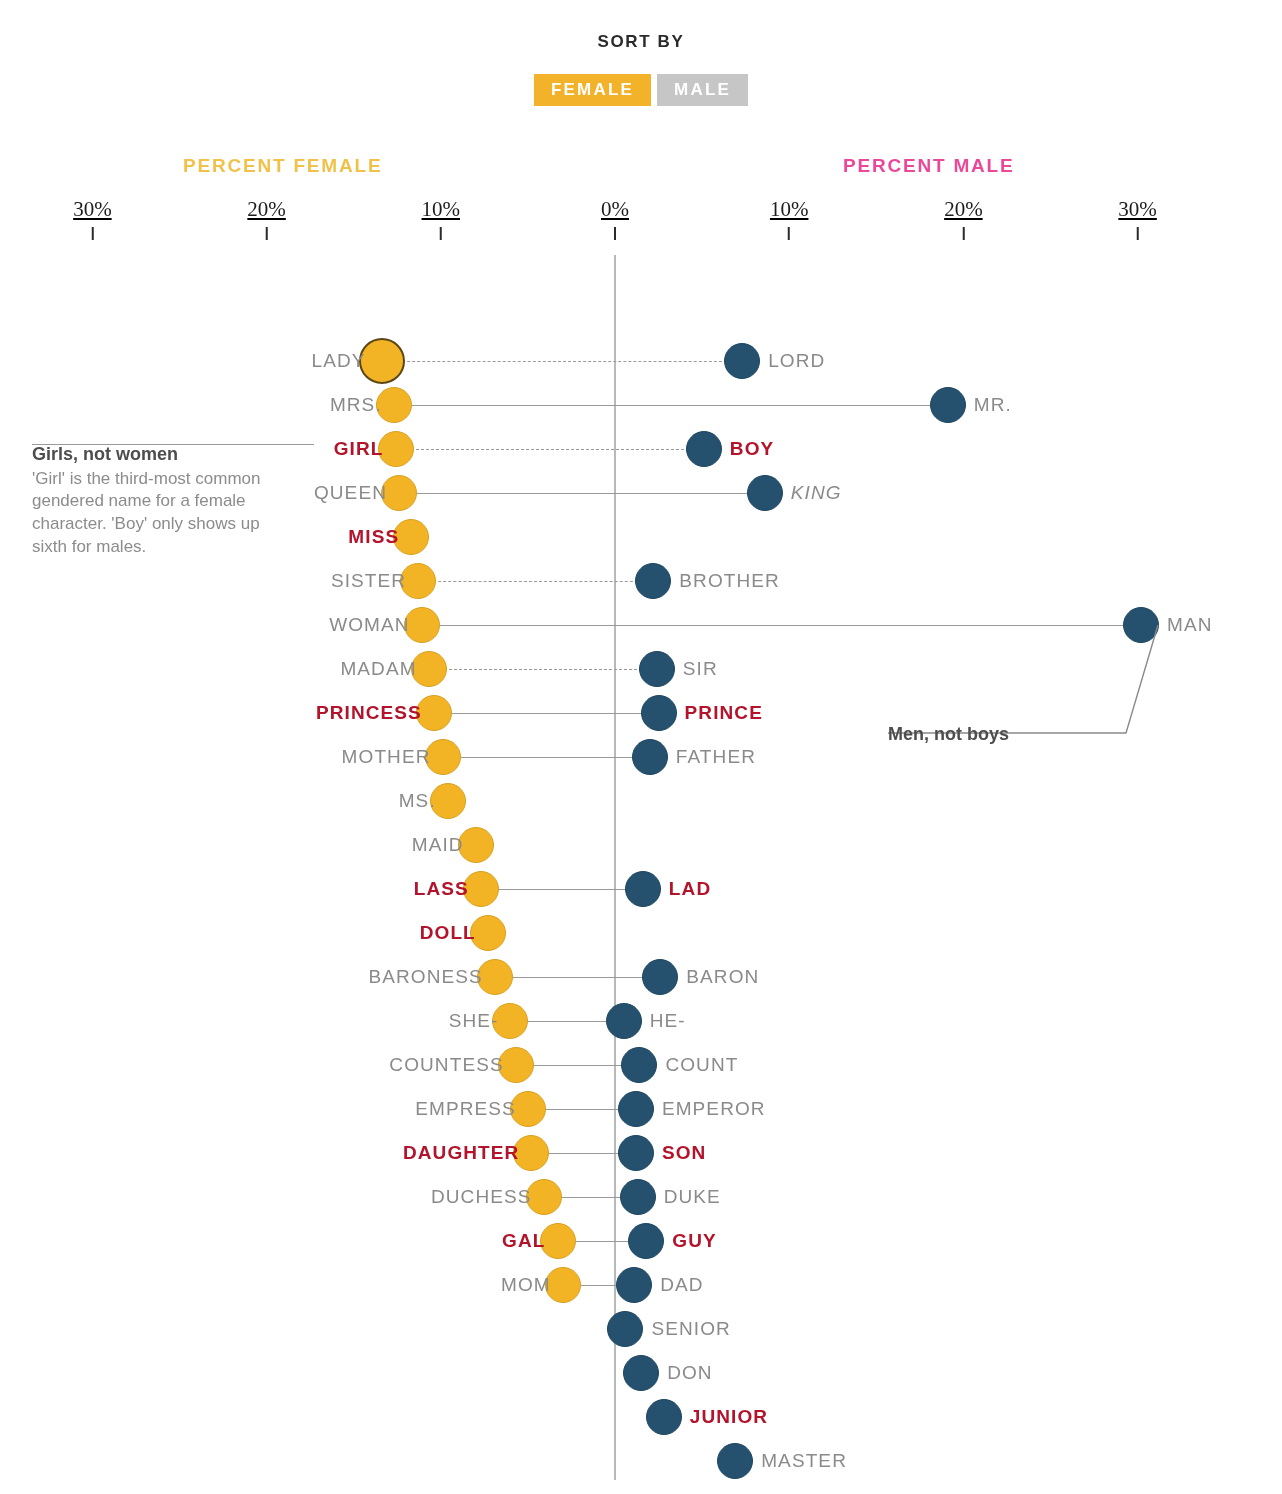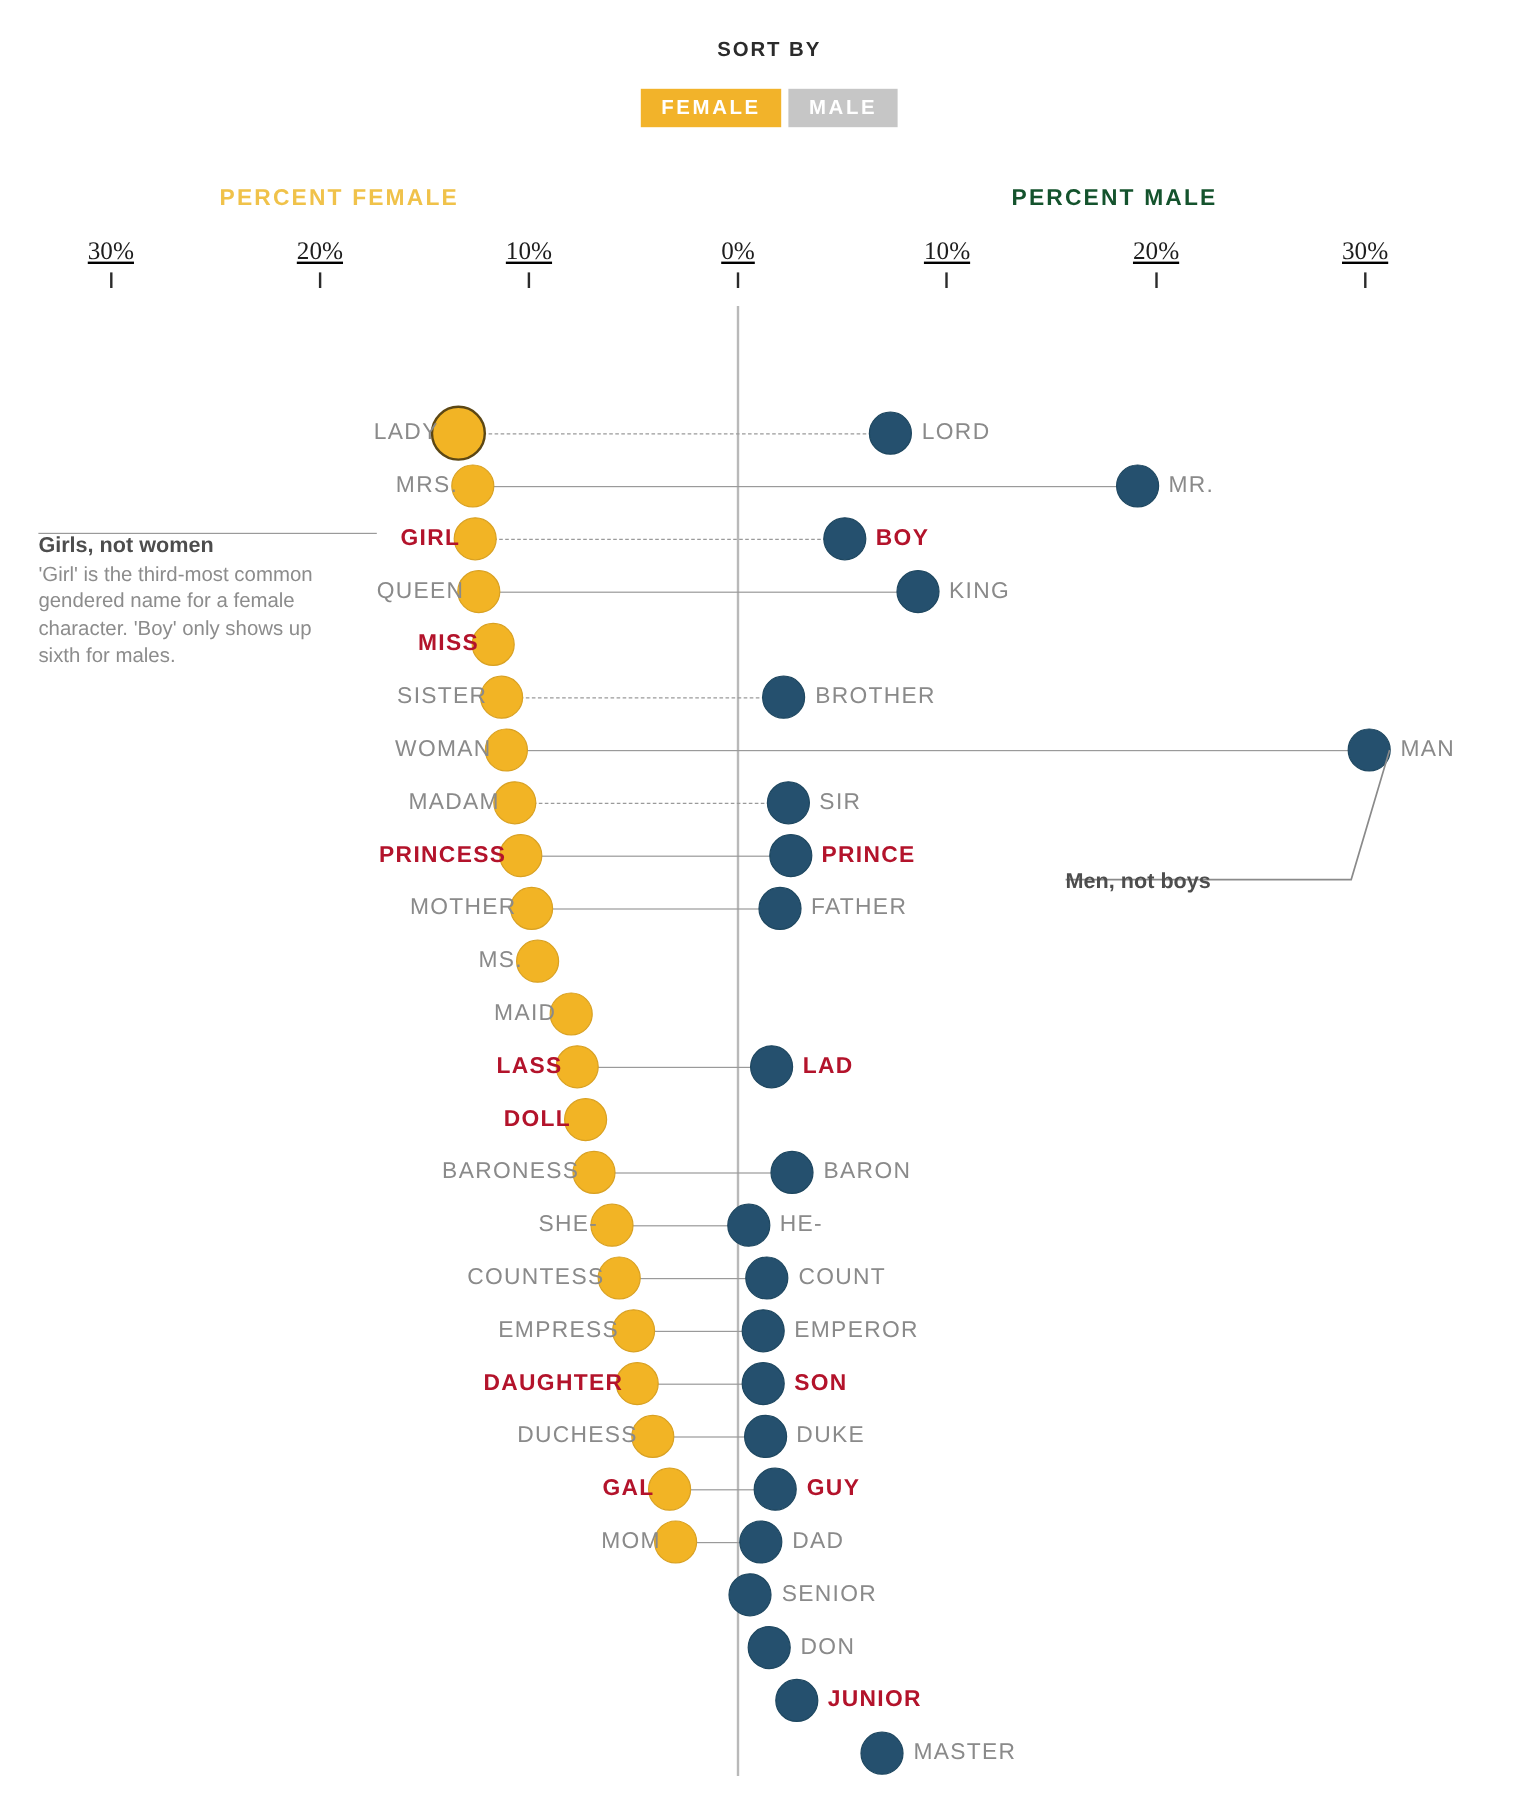--- a/index.html
+++ b/index.html
@@ -27,21 +27,21 @@
     padding:7px 17px 8px 17px;color:#ffffff;cursor:pointer;line-height:1;
   }
   .toggle.female{background:#F2B32A;}
   .toggle.male{background:#C6C6C6;}
 
   
   .axis-title{
     position:absolute;font-size:19px;font-weight:bold;letter-spacing:1.8px;
   }
   .axis-title.female{left:183px;top:155px;color:#F0C24A;}
-  .axis-title.male{left:843px;top:155px;color:#14532d;}
+  .axis-title.male{left:843px;top:155px;color:#ec4899;}
 
   
   .tick{position:absolute;top:199px;transform:translateX(-50%);text-align:center;text-decoration:underline;}
   .tick .lbl{font-size:21px;color:#1d1d1d;font-family:"Liberation Serif", serif;line-height:1;}
   .tick .mark{width:2px;height:13px;background:#2b2b2b;margin:7px auto 0 auto;}
 
   
   .center-axis{
     position:absolute;left:614px;top:255px;width:2px;height:1225px;background:#b9b9b9;
   }
@@ -148,21 +148,21 @@
         <div class="dot f" style="left: 395.508px; width: 34px; height: 34px;"></div>
         <div class="lab left red" style="right: 912.492px;">GIRL</div>
         <div class="dot m" style="left: 703.842px; width: 34px; height: 34px;"></div>
         <div class="lab red" style="left: 729.842px;">BOY</div>
       </div>
       <div class="row" style="top: 472px;">
         <div class="connector" style="left: 398.992px; width: 365.82px;"></div>
         <div class="dot f" style="left: 398.992px; width: 34px; height: 34px;"></div>
         <div class="lab left" style="right: 909.008px;">QUEEN</div>
         <div class="dot m" style="left: 764.812px; width: 34px; height: 34px;"></div>
-        <div class="lab" style="left: 790.812px;">KING</div>
+        <div class="lab" style="left: 790.812px; font-style: italic;">KING</div>
       </div>
       <div class="row" style="top: 516px;">
         <div class="dot f" style="left: 411.186px; width: 34px; height: 34px;"></div>
         <div class="lab left red" style="right: 896.814px; margin-left: 16px;">MISS</div>
       </div>
       <div class="row" style="top: 560px;">
         <div class="connector dashed" style="left: 418.154px; width: 235.17px;"></div>
         <div class="dot f" style="left: 418.154px; width: 34px; height: 34px;"></div>
         <div class="lab left" style="right: 889.846px;">SISTER</div>
         <div class="dot m" style="left: 653.324px; width: 34px; height: 34px;"></div>

